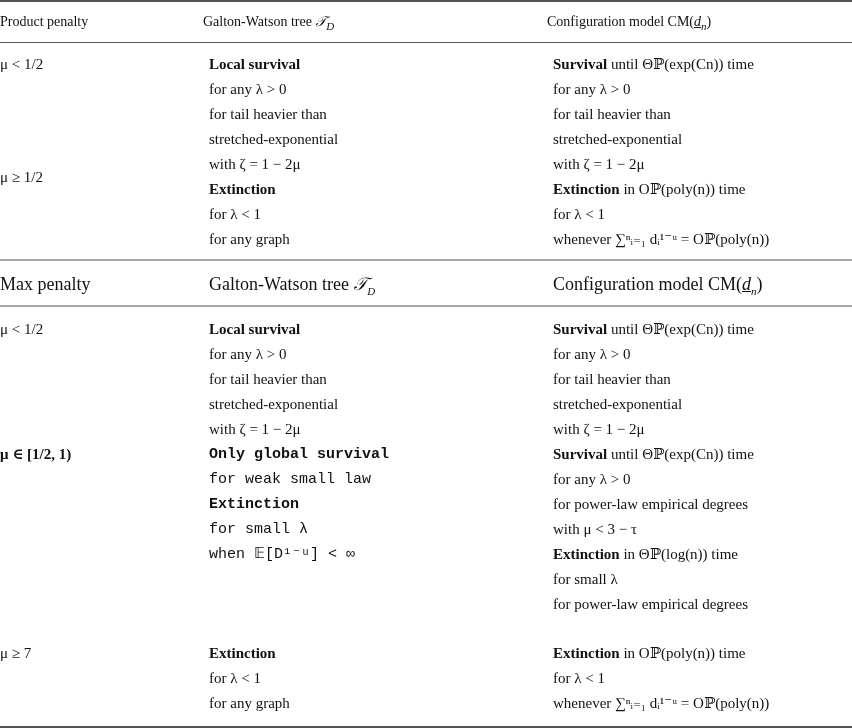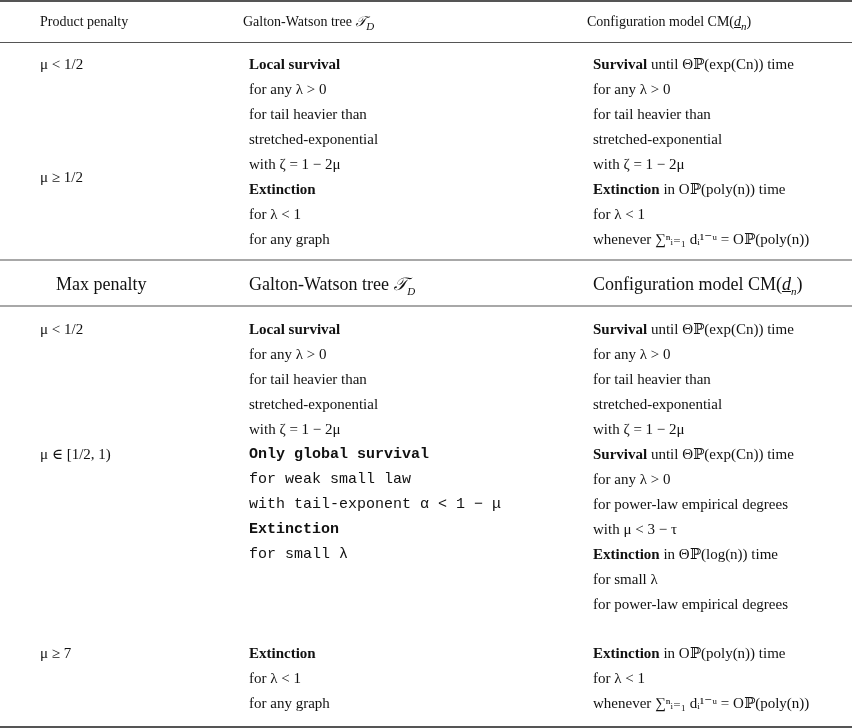--- a/index.html
+++ b/index.html
@@ -5,21 +5,21 @@
   html, body { margin: 0; padding: 0; background: #ffffff; }
   body {
     width: 852px; height: 728px; position: relative; overflow: hidden;
     font-family: "Liberation Serif", "DejaVu Serif", serif;
     color: #111111;
   }
   .rule { position: absolute; left: 0; width: 852px; background: #555555; }
   .rule.thick { height: 2px; }
   .rule.thin { height: 1px; }
   .rule.light { height: 2px; background: #a8a8a8; }
-  .cell { position: absolute; white-space: nowrap; line-height: 25px; margin-left: 40px; }
+  .cell { position: absolute; white-space: nowrap; line-height: 25px; }
   .hdr-small { font-size: 14px; }
   .hdr { font-size: 18px; }
   .body { font-size: 15px; }
   .line { display: block; height: 25px; }
   b { font-weight: bold; }
   i { font-style: italic; }
   sub, sup { font-size: 11px; line-height: 0; }
   .dn { text-decoration: underline; }
 </style>
 </head>
@@ -66,21 +66,21 @@
   <b class="line">Extinction</b>
   <span class="line">for λ &lt; 1</span>
   <span class="line">for any graph</span>
 </div>
 <div class="cell body" style="left:553px; top:177px;">
   <span class="line"><b>Extinction</b><span> in Oℙ(poly(n)) time</span></span>
   <span class="line">for λ &lt; 1</span>
   <span class="line">whenever ∑ⁿᵢ₌₁ dᵢ¹⁻ᵘ = Oℙ(poly(n))</span>
 </div>
 
-<div class="cell hdr" style="left:16px; top:272px;">
+<div class="cell hdr" style="left:0px; top:272px;">
   <span>Max penalty</span>
 </div>
 <div class="cell hdr" style="left:209px; top:272px;">
   <span>Galton-Watson tree </span><i>𝒯</i><sub><i>D</i></sub>
 </div>
 <div class="cell hdr" style="left:553px; top:272px;">
   <span>Configuration model CM(</span><i class="dn">d</i><sub><i>n</i></sub><span>)</span>
 </div>
 
 <div class="cell body" style="left:0px; top:317px;">
@@ -94,29 +94,29 @@
   <span class="line">with ζ = 1 − 2μ</span>
 </div>
 <div class="cell body" style="left:553px; top:317px;">
   <span class="line"><b>Survival</b><span> until Θℙ(exp(Cn)) time</span></span>
   <span class="line">for any λ &gt; 0</span>
   <span class="line">for tail heavier than</span>
   <span class="line">stretched-exponential</span>
   <span class="line">with ζ = 1 − 2μ</span>
 </div>
 
-<div class="cell body" style="left:0px; top:442px;">
+<div class="cell body" style="left:0px; top:442px;font-weight:bold;">
   <span>μ ∈ [1/2, 1)</span>
 </div>
 <div class="cell body" style="left:209px; top:442px;font-family:Liberation Mono, monospace;">
   <b class="line">Only global survival</b>
   <span class="line">for weak small law</span>
-  <span class="line">with tail-exponent α &lt; 1 − μ</span>
   <b class="line">Extinction</b>
   <span class="line">for small λ</span>
+  <span class="line">when 𝔼[D¹⁻ᵘ] &lt; ∞</span>
 </div>
 <div class="cell body" style="left:553px; top:442px;">
   <span class="line"><b>Survival</b><span> until Θℙ(exp(Cn)) time</span></span>
   <span class="line">for any λ &gt; 0</span>
   <span class="line">for power-law empirical degrees</span>
   <span class="line">with μ &lt; 3 − τ</span>
   <span class="line"><b>Extinction</b><span> in Θℙ(log(n)) time</span></span>
   <span class="line">for small λ</span>
   <span class="line">for power-law empirical degrees</span>
 </div>

